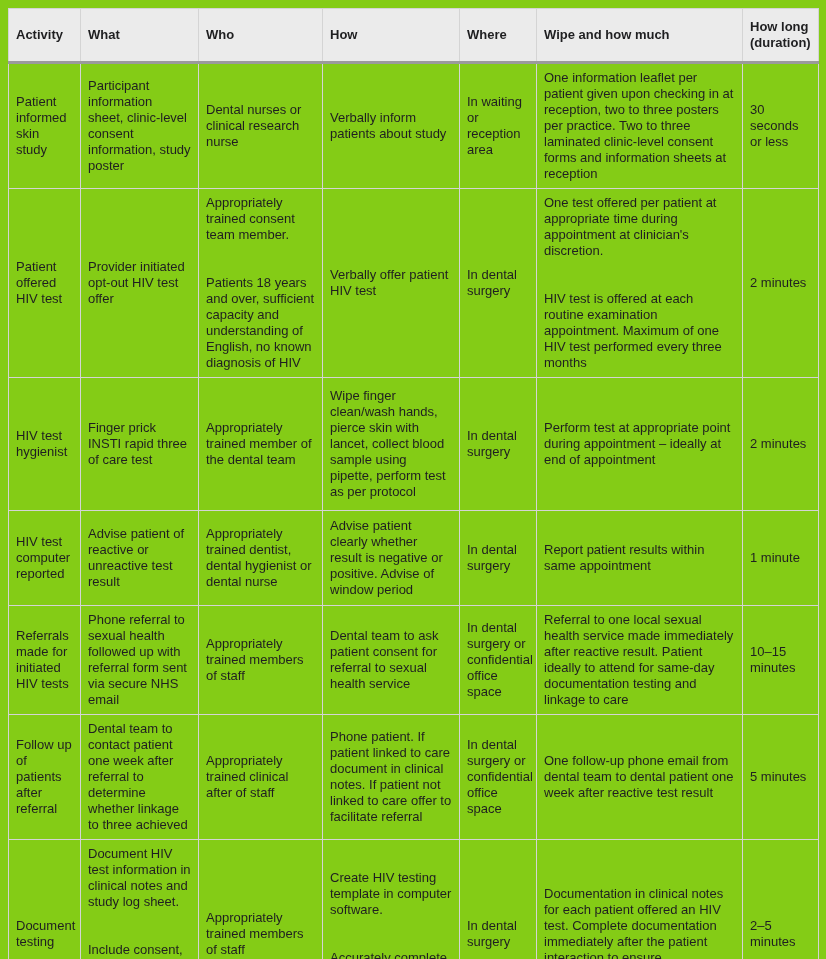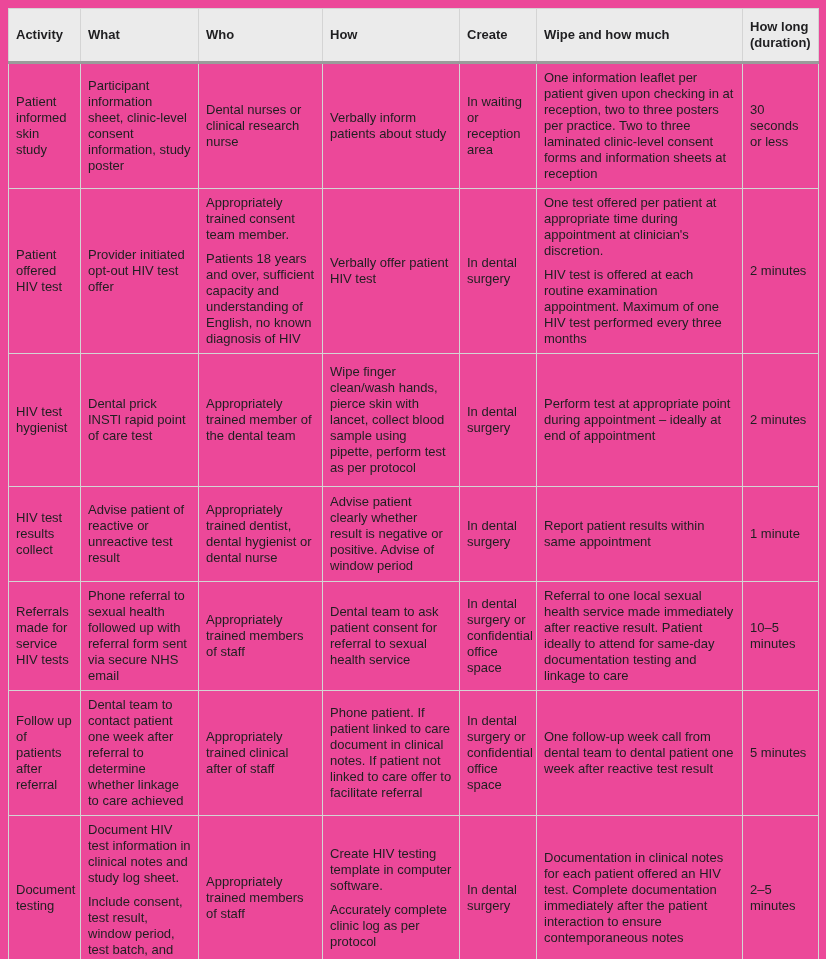--- a/index.html
+++ b/index.html
@@ -5,21 +5,21 @@
   html, body {
     margin: 0;
     padding: 0;
     background: #ffffff;
     font-family: "Liberation Sans", "DejaVu Sans", sans-serif;
     color: #1f1f21;
   }
   .page {
     width: 826px;
     height: 959px;
-    background: #ec4899;
+    background: #84cc16;
     box-sizing: border-box;
     padding: 8px;
   }
   table.logic-table {
     border-collapse: collapse;
     table-layout: fixed;
     width: 810px;
     font-size: 13px;
     line-height: 16px;
   }
@@ -36,21 +36,21 @@
     background: #ebebeb;
     font-weight: bold;
     height: 54px;
     border-bottom: 3px solid #9b9b9b;
     font-size: 13px;
   }
   table.logic-table td p {
     margin: 0;
   }
   table.logic-table td p + p {
-    margin-top: 8px;
+    margin-top: 32px;
   }
 </style>
 </head>
 <body>
 
 <div class="page">
   <table class="logic-table">
     <colgroup>
       <col style="width:72px">
       <col style="width:118px">
@@ -59,21 +59,21 @@
       <col style="width:77px">
       <col style="width:206px">
       <col style="width:76px">
     </colgroup>
     <thead>
       <tr id="header-row">
           <th>Activity</th>
           <th>What</th>
           <th>Who</th>
           <th>How</th>
-          <th>Create</th>
+          <th>Where</th>
           <th>Wipe and how much</th>
           <th>How long (duration)</th>
         </tr>
     </thead>
     <tbody id="table-body">
         <tr style="height: 124px;">
           <td>
             <p>Patient informed skin study</p>
           </td>
           <td>
@@ -118,41 +118,41 @@
           </td>
           <td>
             <p>2 minutes</p>
           </td>
         </tr>
         <tr style="height: 133px;">
           <td>
             <p>HIV test hygienist</p>
           </td>
           <td>
-            <p>Dental prick INSTI rapid point of care test</p>
+            <p>Finger prick INSTI rapid three of care test</p>
           </td>
           <td>
             <p>Appropriately trained member of the dental team</p>
           </td>
           <td>
             <p>Wipe finger clean/wash hands, pierce skin with lancet, collect blood sample using pipette, perform test as per protocol</p>
           </td>
           <td>
             <p>In dental surgery</p>
           </td>
           <td>
             <p>Perform test at appropriate point during appointment – ideally at end of appointment</p>
           </td>
           <td>
             <p>2 minutes</p>
           </td>
         </tr>
         <tr style="height: 95px;">
           <td>
-            <p>HIV test results collect</p>
+            <p>HIV test computer reported</p>
           </td>
           <td>
             <p>Advise patient of reactive or unreactive test result</p>
           </td>
           <td>
             <p>Appropriately trained dentist, dental hygienist or dental nurse</p>
           </td>
           <td>
             <p>Advise patient clearly whether result is negative or positive. Advise of window period</p>
           </td>
@@ -161,59 +161,59 @@
           </td>
           <td>
             <p>Report patient results within same appointment</p>
           </td>
           <td>
             <p>1 minute</p>
           </td>
         </tr>
         <tr style="height: 108px;">
           <td>
-            <p>Referrals made for service HIV tests</p>
+            <p>Referrals made for initiated HIV tests</p>
           </td>
           <td>
             <p>Phone referral to sexual health followed up with referral form sent via secure NHS email</p>
           </td>
           <td>
             <p>Appropriately trained members of staff</p>
           </td>
           <td>
             <p>Dental team to ask patient consent for referral to sexual health service</p>
           </td>
           <td>
             <p>In dental surgery or confidential office space</p>
           </td>
           <td>
             <p>Referral to one local sexual health service made immediately after reactive result. Patient ideally to attend for same-day documentation testing and linkage to care</p>
           </td>
           <td>
-            <p>10–5 minutes</p>
+            <p>10–15 minutes</p>
           </td>
         </tr>
         <tr style="height: 120px;">
           <td>
             <p>Follow up of patients after referral</p>
           </td>
           <td>
-            <p>Dental team to contact patient one week after referral to determine whether linkage to care achieved</p>
+            <p>Dental team to contact patient one week after referral to determine whether linkage to three achieved</p>
           </td>
           <td>
             <p>Appropriately trained clinical after of staff</p>
           </td>
           <td>
             <p>Phone patient. If patient linked to care document in clinical notes. If patient not linked to care offer to facilitate referral</p>
           </td>
           <td>
             <p>In dental surgery or confidential office space</p>
           </td>
           <td>
-            <p>One follow-up week call from dental team to dental patient one week after reactive test result</p>
+            <p>One follow-up phone email from dental team to dental patient one week after reactive test result</p>
           </td>
           <td>
             <p>5 minutes</p>
           </td>
         </tr>
         <tr style="height: 149px;">
           <td>
             <p>Document testing</p>
           </td>
           <td>

